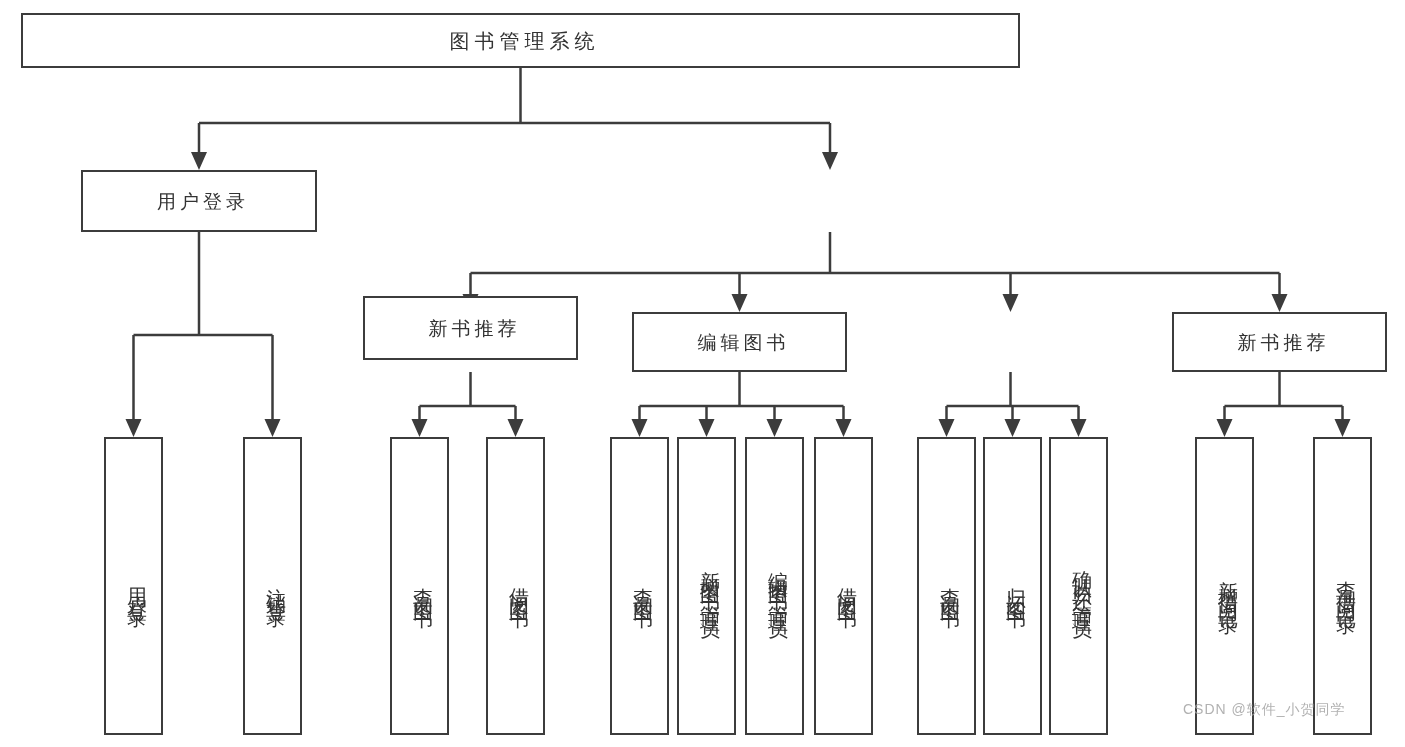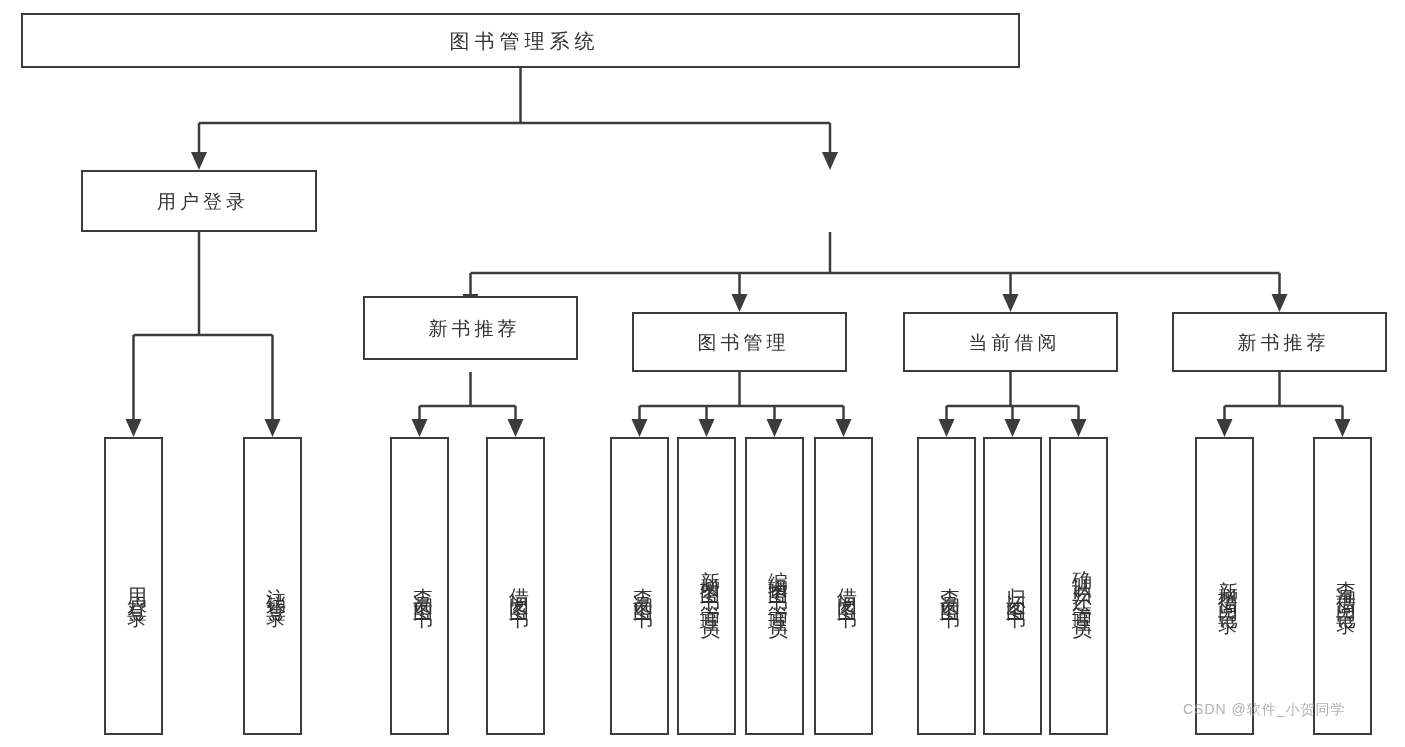--- a/index.html
+++ b/index.html
@@ -83,22 +83,21 @@
       <path d="M938.5 419 L954.5 419 L946.5 437 Z M1004.5 419 L1020.5 419 L1012.5 437 Z M1070.5 419 L1086.5 419 L1078.5 437 Z"></path>
       <path d="M1216.5 419 L1232.5 419 L1224.5 437 Z M1334.5 419 L1350.5 419 L1342.5 437 Z"></path>
     </g>
   </svg>
 
   <div class="box title" style="left:21px; top:13px; width:999px; height:55px;">图书管理系统</div>
 
   <div class="box h" style="left:81px; top:170px; width:236px; height:62px;">用户登录</div>
 
   <div class="box h" style="left:363px; top:296px; width:215px; height:64px;">新书推荐</div>
-  <div class="box h" style="left:632px; top:312px; width:215px; height:60px;">图书管理</div>
-  <div class="box h" style="left:903px; top:312px; width:215px; height:60px;">当前借阅</div>
+  <div class="box h" style="left:632px; top:312px; width:215px; height:60px;">编辑图书</div>
   <div class="box h" style="left:1172px; top:312px; width:215px; height:60px;">新书推荐</div>
 
   <div class="box v" style="left:104px; top:437px; width:59px; height:298px;">用户登录</div>
   <div class="box v" style="left:243px; top:437px; width:59px; height:298px;">注销登录</div>
 
   <div class="box v" style="left:390px; top:437px; width:59px; height:298px;">查询图书</div>
   <div class="box v" style="left:486px; top:437px; width:59px; height:298px;">借阅图书</div>
 
   <div class="box v" style="left:610px; top:437px; width:59px; height:298px;">查询图书</div>
   <div class="box v" style="left:677px; top:437px; width:59px; height:298px;">新增图书（管理员）</div>

